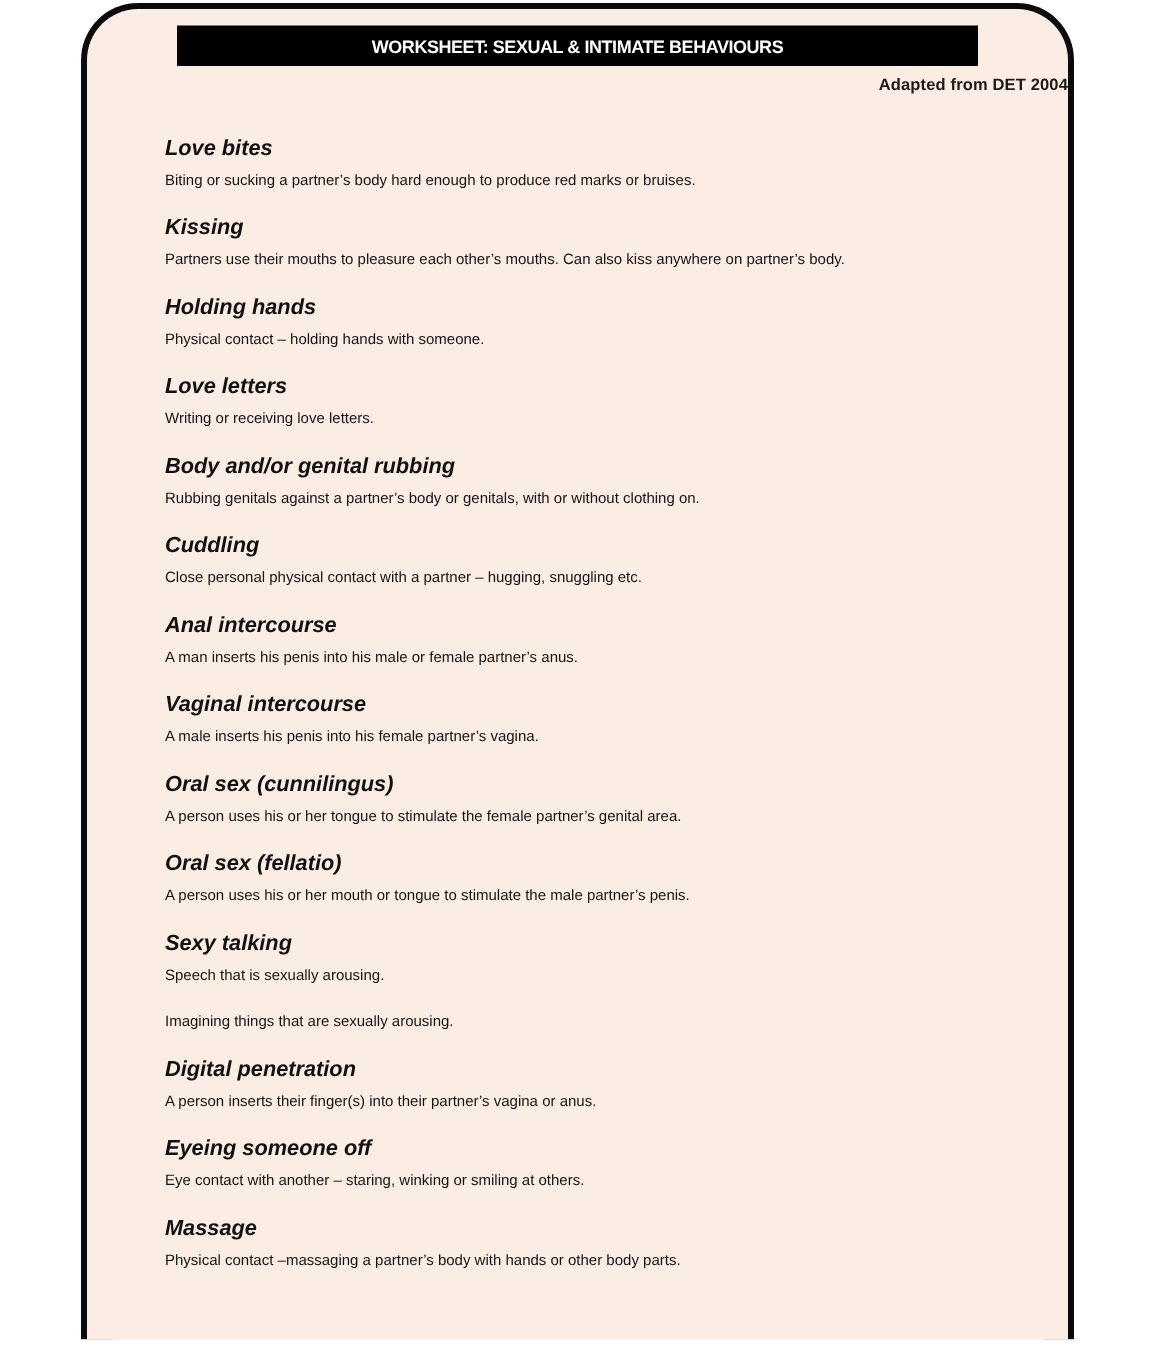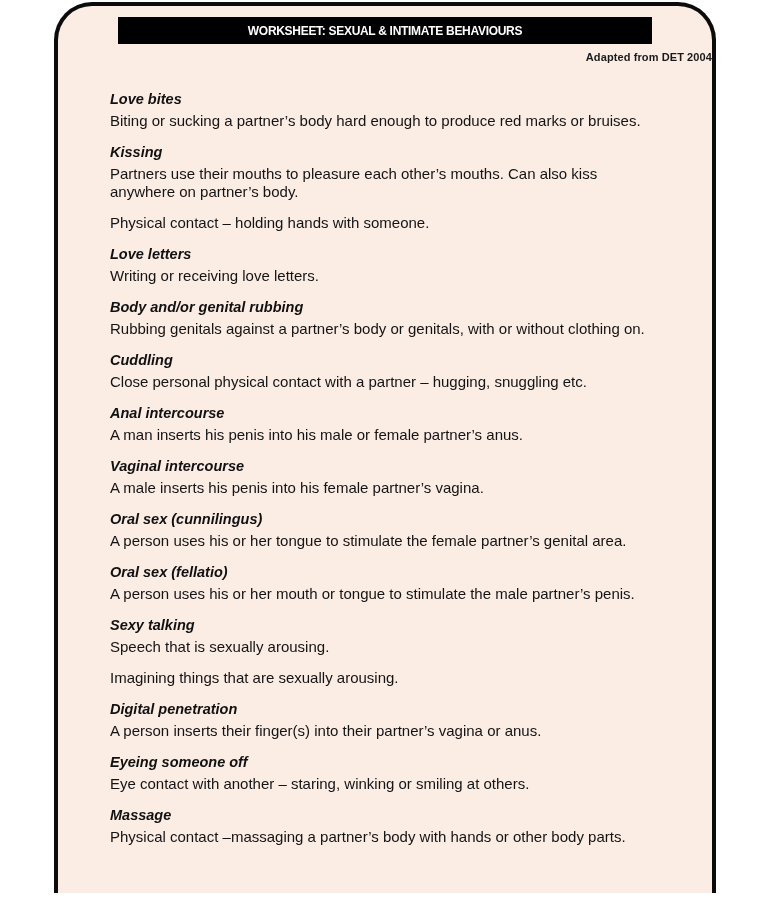--- a/index.html
+++ b/index.html
@@ -62,21 +62,21 @@
   .entry .term {
     margin: 0 0 4px 0;
     font-size: 14.5px;
     line-height: 18px;
     font-weight: bold;
     font-style: italic;
     color: #111111;
   }
   .entry .desc {
     margin: 0;
-    font-size: 15px;
+    font-size: 10px;
     line-height: 18px;
     color: #141414;
   }
 </style>
 </head>
 <body>
 
 <div class="page">
   <div class="card">
     <div class="title-bar">
@@ -88,20 +88,21 @@
     <h3 class="term">Love bites</h3>
     <p class="desc">Biting or sucking a partner’s body hard enough to produce red marks or bruises.</p>
   </section>
 
   <section class="entry">
     <h3 class="term">Kissing</h3>
     <p class="desc">Partners use their mouths to pleasure each other’s mouths. Can also kiss anywhere on partner’s body.</p>
   </section>
 
   <section class="entry">
+    <h3 class="term">Holding hands</h3>
     <p class="desc">Physical contact – holding hands with someone.</p>
   </section>
 
   <section class="entry">
     <h3 class="term">Love letters</h3>
     <p class="desc">Writing or receiving love letters.</p>
   </section>
 
   <section class="entry">
     <h3 class="term">Body and/or genital rubbing</h3>

